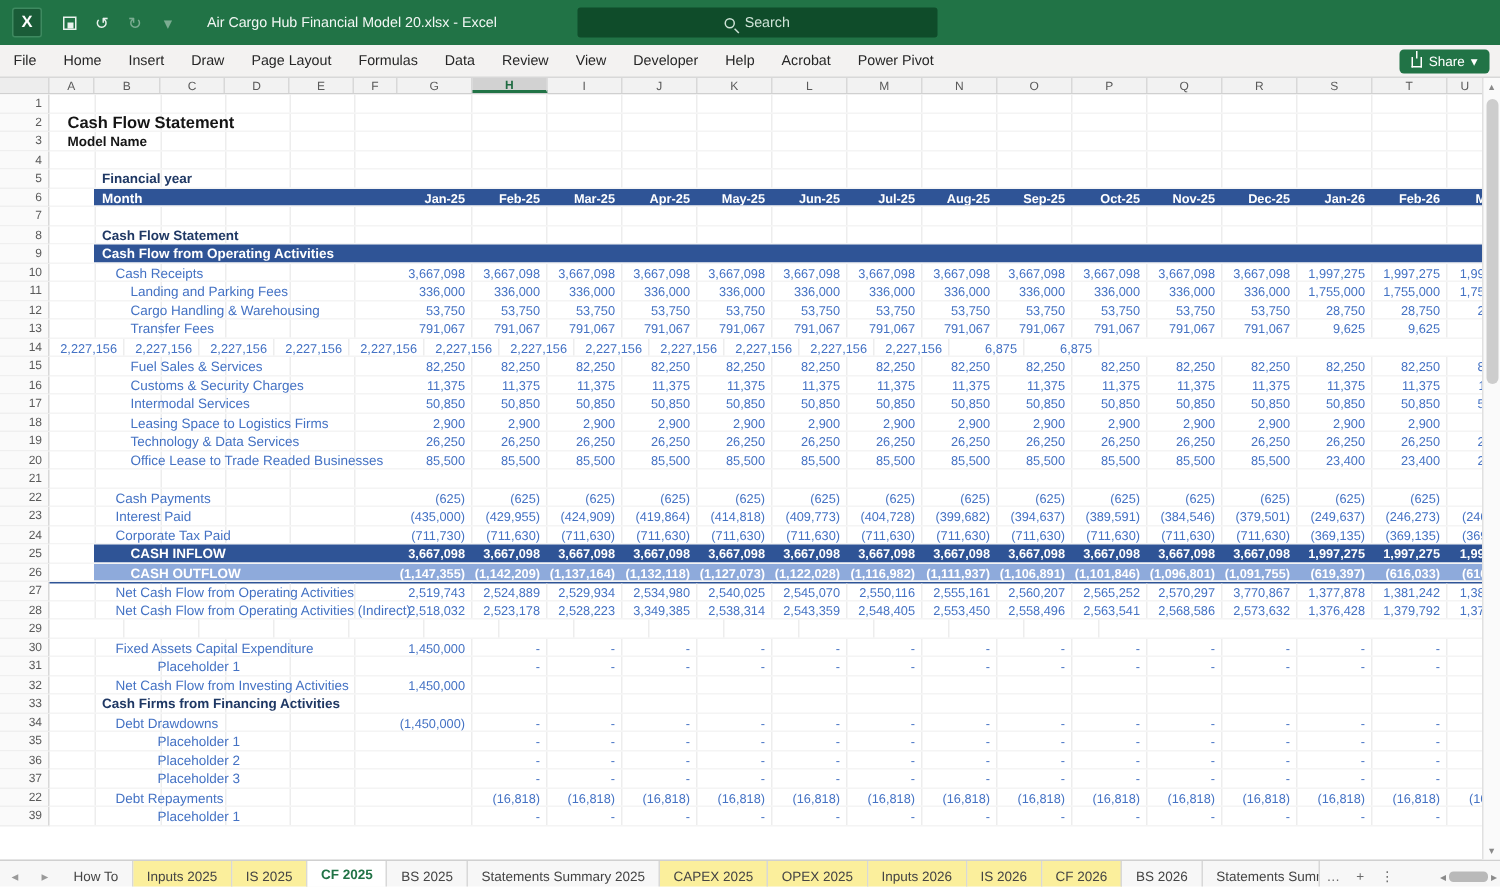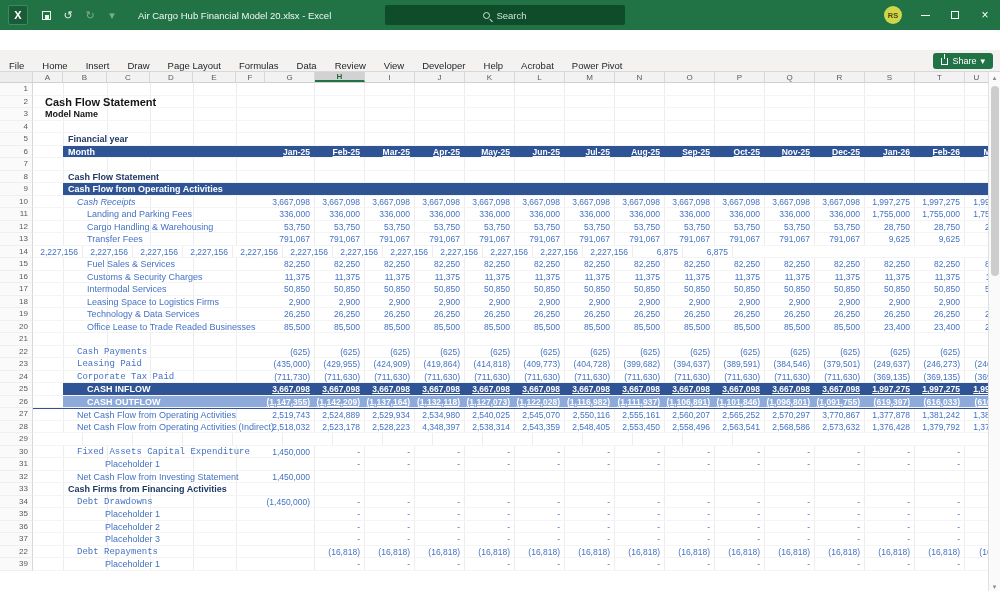--- a/index.html
+++ b/index.html
@@ -19,21 +19,21 @@
   .mag { width:7px; height:7px; border:1.4px solid #cfe3d7; border-radius:50%; position:relative; }
   .mag:after { content:""; position:absolute; width:4px; height:1.4px; background:#cfe3d7; transform:rotate(45deg); left:5px; top:7px; }
   .tb-right { position:absolute; right:0; top:0; height:30px; display:flex; align-items:center; }
   .avatar { width:18px; height:18px; border-radius:50%; background:#cfd64a; color:#4c4a12; font-size:7.5px; font-weight:bold; display:flex; align-items:center; justify-content:center; margin-right:8px; }
   .wbtn { width:30px; height:30px; display:flex; align-items:center; justify-content:center; font-size:12px; color:#fff; }
   .restore-ic { width:8px; height:8px; border:1px solid #fff; position:relative; background:#217346; }
   .restore-ic:before { content:""; position:absolute; left:2px; top:-3px; width:8px; height:8px; border:1px solid #fff; z-index:-1; }
   .min-ic { width:9px; border-top:1px solid #fff; display:block; }
 
   
-  .ribbonbar { height:22px; background:#f3f2f1; border-bottom:1px solid #d8d8d8; display:flex; align-items:flex-end; position:relative;margin-top:20px; }
+  .ribbonbar { height:22px; background:#f3f2f1; border-bottom:1px solid #d8d8d8; display:flex; align-items:center; position:relative; }
   .rtab { font-size:9.5px; color:#262626; padding:0 9px; display:flex; align-items:center; white-space:nowrap; }
   .share-btn { position:absolute; right:7px; top:3px; height:16px; background:#217346; border-radius:3px; color:#fff; font-size:9px; display:flex; align-items:center; gap:4px; padding:0 8px; }
   .share-ic { width:7px; height:7px; border:1px solid #fff; border-top:none; position:relative; }
   .share-ic:after { content:""; position:absolute; left:2px; top:-4px; width:1px; height:5px; background:#fff; }
 
   
   .gridwrap { display:flex; height:520.5px; }
   .sheet { width:988px; }
   .colhdr { height:11px; display:flex; background:#f2f2f2; border-bottom:1px solid #d0d0d0; font-size:8px; color:#5a5a5a; }
   .ch { border-right:1px solid #d8d8d8; display:flex; align-items:center; justify-content:center; height:100%; }
@@ -44,32 +44,32 @@
   .gut { width:33px; font-size:8px; color:#5a5a5a; text-align:right; padding-right:4px; border-right:1px solid #d8d8d8; border-bottom:1px solid #efefef; line-height:12px; background:#fafafa; flex:none; }
   .content { flex:1; display:flex; position:relative; border-bottom:1px solid #f4f4f4; }
   .lab { width:232px; flex:none; font-size:9px; line-height:12px; white-space:nowrap; overflow:visible; z-index:2;
          background-image:linear-gradient(#ededed,#ededed),linear-gradient(#ededed,#ededed),linear-gradient(#ededed,#ededed),linear-gradient(#ededed,#ededed),linear-gradient(#ededed,#ededed);
          background-repeat:no-repeat; background-size:1px 100%; background-position:30px 0,74px 0,117px 0,160px 0,203px 0; }
   .c { width:50px; flex:none; font-size:8.5px; line-height:12px; text-align:right; padding-right:4px; border-right:1px solid #ededed; color:#4472c4; white-space:nowrap; overflow:hidden; }
   .pc { width:23px; flex:none; overflow:hidden; }
   .pcin { width:50px; font-size:8.5px; line-height:12px; text-align:right; padding-right:4px; color:#4472c4; white-space:nowrap; }
 
   .band .lab { background-image:none; }
-  .band .c, .band .pcin { color:#fff; font-weight:bold; border-right-color:transparent;text-decoration:underline; }
+  .band .c, .band .pcin { color:#fff; font-weight:bold; border-right-color:transparent; }
   .band .lab { color:#fff; font-weight:bold; }
   .band-navy { background:linear-gradient(90deg,#ffffff 30px,#2f5496 30px); }
   .band-light { background:linear-gradient(90deg,#ffffff 30px,#8eaadb 30px); }
   .topline { border-top:1px solid #2f5496; }
 
   .sty-title { font-weight:bold; font-size:11px; color:#151515; padding-left:12px; line-height:13px; }
   .sty-subtitle { font-weight:bold; font-size:9px; color:#151515; padding-left:12px; }
   .sty-sechead { font-weight:bold; color:#1f3864; padding-left:35px; }
   .sty-monthband, .sty-navyband { padding-left:35px; }
-  .sty-receipts { color:#4472c4; font-style:italic; padding-left:44px; }
-  .sty-item1 { color:#4472c4; padding-left:44px;font-family:Liberation Mono, monospace; }
+  .sty-receipts { color:#4472c4; padding-left:44px; }
+  .sty-item1 { color:#4472c4; padding-left:44px; }
   .sty-net { color:#4472c4; padding-left:44px; }
   .sty-item2 { color:#4472c4; padding-left:54px; }
   .sty-inflow, .sty-outflow { padding-left:54px; }
   .sty-placeholder { color:#4472c4; padding-left:72px; }
   .sty-blank { padding-left:44px; }
 
   
   .vscroll { width:12px; background:#fafafa; border-left:1px solid #e0e0e0; display:flex; flex-direction:column; align-items:center; font-size:7px; color:#8a8a8a; }
   .vs-arrow { height:12px; display:flex; align-items:center; justify-content:center; width:100%; }
   .vs-thumb { width:8px; height:190px; background:#cdcdcd; border-radius:4px; margin-top:2px; }
@@ -98,30 +98,20 @@
         </span>
       </div>
     <div class="qbtn">↺</div>
     <div class="qbtn dim">↻</div>
     <div class="qbtn dim">▾</div>
   </div>
   <div class="tb-title">Air Cargo Hub Financial Model 20.xlsx  -  Excel</div>
   <div class="searchbox">
     <span class="mag"></span>
     <span>Search</span>
-  </div>
-  <div class="tb-right">
-    <div class="avatar">RS</div>
-    <div class="wbtn">
-        <span class="min-ic"></span>
-      </div>
-    <div class="wbtn">
-        <span class="restore-ic"></span>
-      </div>
-    <div class="wbtn">×</div>
   </div>
 </div>
 
 <div class="ribbonbar">
   <div id="ribbon-tabs" style="display:flex;">
       <div class="rtab">File</div>
       <div class="rtab">Home</div>
       <div class="rtab">Insert</div>
       <div class="rtab">Draw</div>
       <div class="rtab">Page Layout</div>
@@ -669,21 +659,21 @@
             <div class="c">(625)</div>
             <div class="c">(625)</div>
             <div class="pc">
               <div class="pcin">(625)</div>
             </div>
           </div>
         </div>
         <div class="row">
           <div class="gut">23</div>
           <div class="content">
-            <div class="lab sty-item1">Leasing Paid</div>
+            <div class="lab sty-item1">Interest Paid</div>
             <div class="c">(435,000)</div>
             <div class="c">(429,955)</div>
             <div class="c">(424,909)</div>
             <div class="c">(419,864)</div>
             <div class="c">(414,818)</div>
             <div class="c">(409,773)</div>
             <div class="c">(404,728)</div>
             <div class="c">(399,682)</div>
             <div class="c">(394,637)</div>
             <div class="c">(389,591)</div>
@@ -788,21 +778,21 @@
             </div>
           </div>
         </div>
         <div class="row">
           <div class="gut">28</div>
           <div class="content">
             <div class="lab sty-net">Net Cash Flow from Operating Activities (Indirect)</div>
             <div class="c">2,518,032</div>
             <div class="c">2,523,178</div>
             <div class="c">2,528,223</div>
-            <div class="c">4,348,397</div>
+            <div class="c">3,349,385</div>
             <div class="c">2,538,314</div>
             <div class="c">2,543,359</div>
             <div class="c">2,548,405</div>
             <div class="c">2,553,450</div>
             <div class="c">2,558,496</div>
             <div class="c">2,563,541</div>
             <div class="c">2,568,586</div>
             <div class="c">2,573,632</div>
             <div class="c">1,376,428</div>
             <div class="c">1,379,792</div>
@@ -875,21 +865,21 @@
             <div class="c">-</div>
             <div class="c">-</div>
             <div class="pc">
               <div class="pcin">-</div>
             </div>
           </div>
         </div>
         <div class="row">
           <div class="gut">32</div>
           <div class="content">
-            <div class="lab sty-net">Net Cash Flow from Investing Statement</div>
+            <div class="lab sty-net">Net Cash Flow from Investing Activities</div>
             <div class="c">1,450,000</div>
             <div class="c"></div>
             <div class="c"></div>
             <div class="c"></div>
             <div class="c"></div>
             <div class="c"></div>
             <div class="c"></div>
             <div class="c"></div>
             <div class="c"></div>
             <div class="c"></div>

